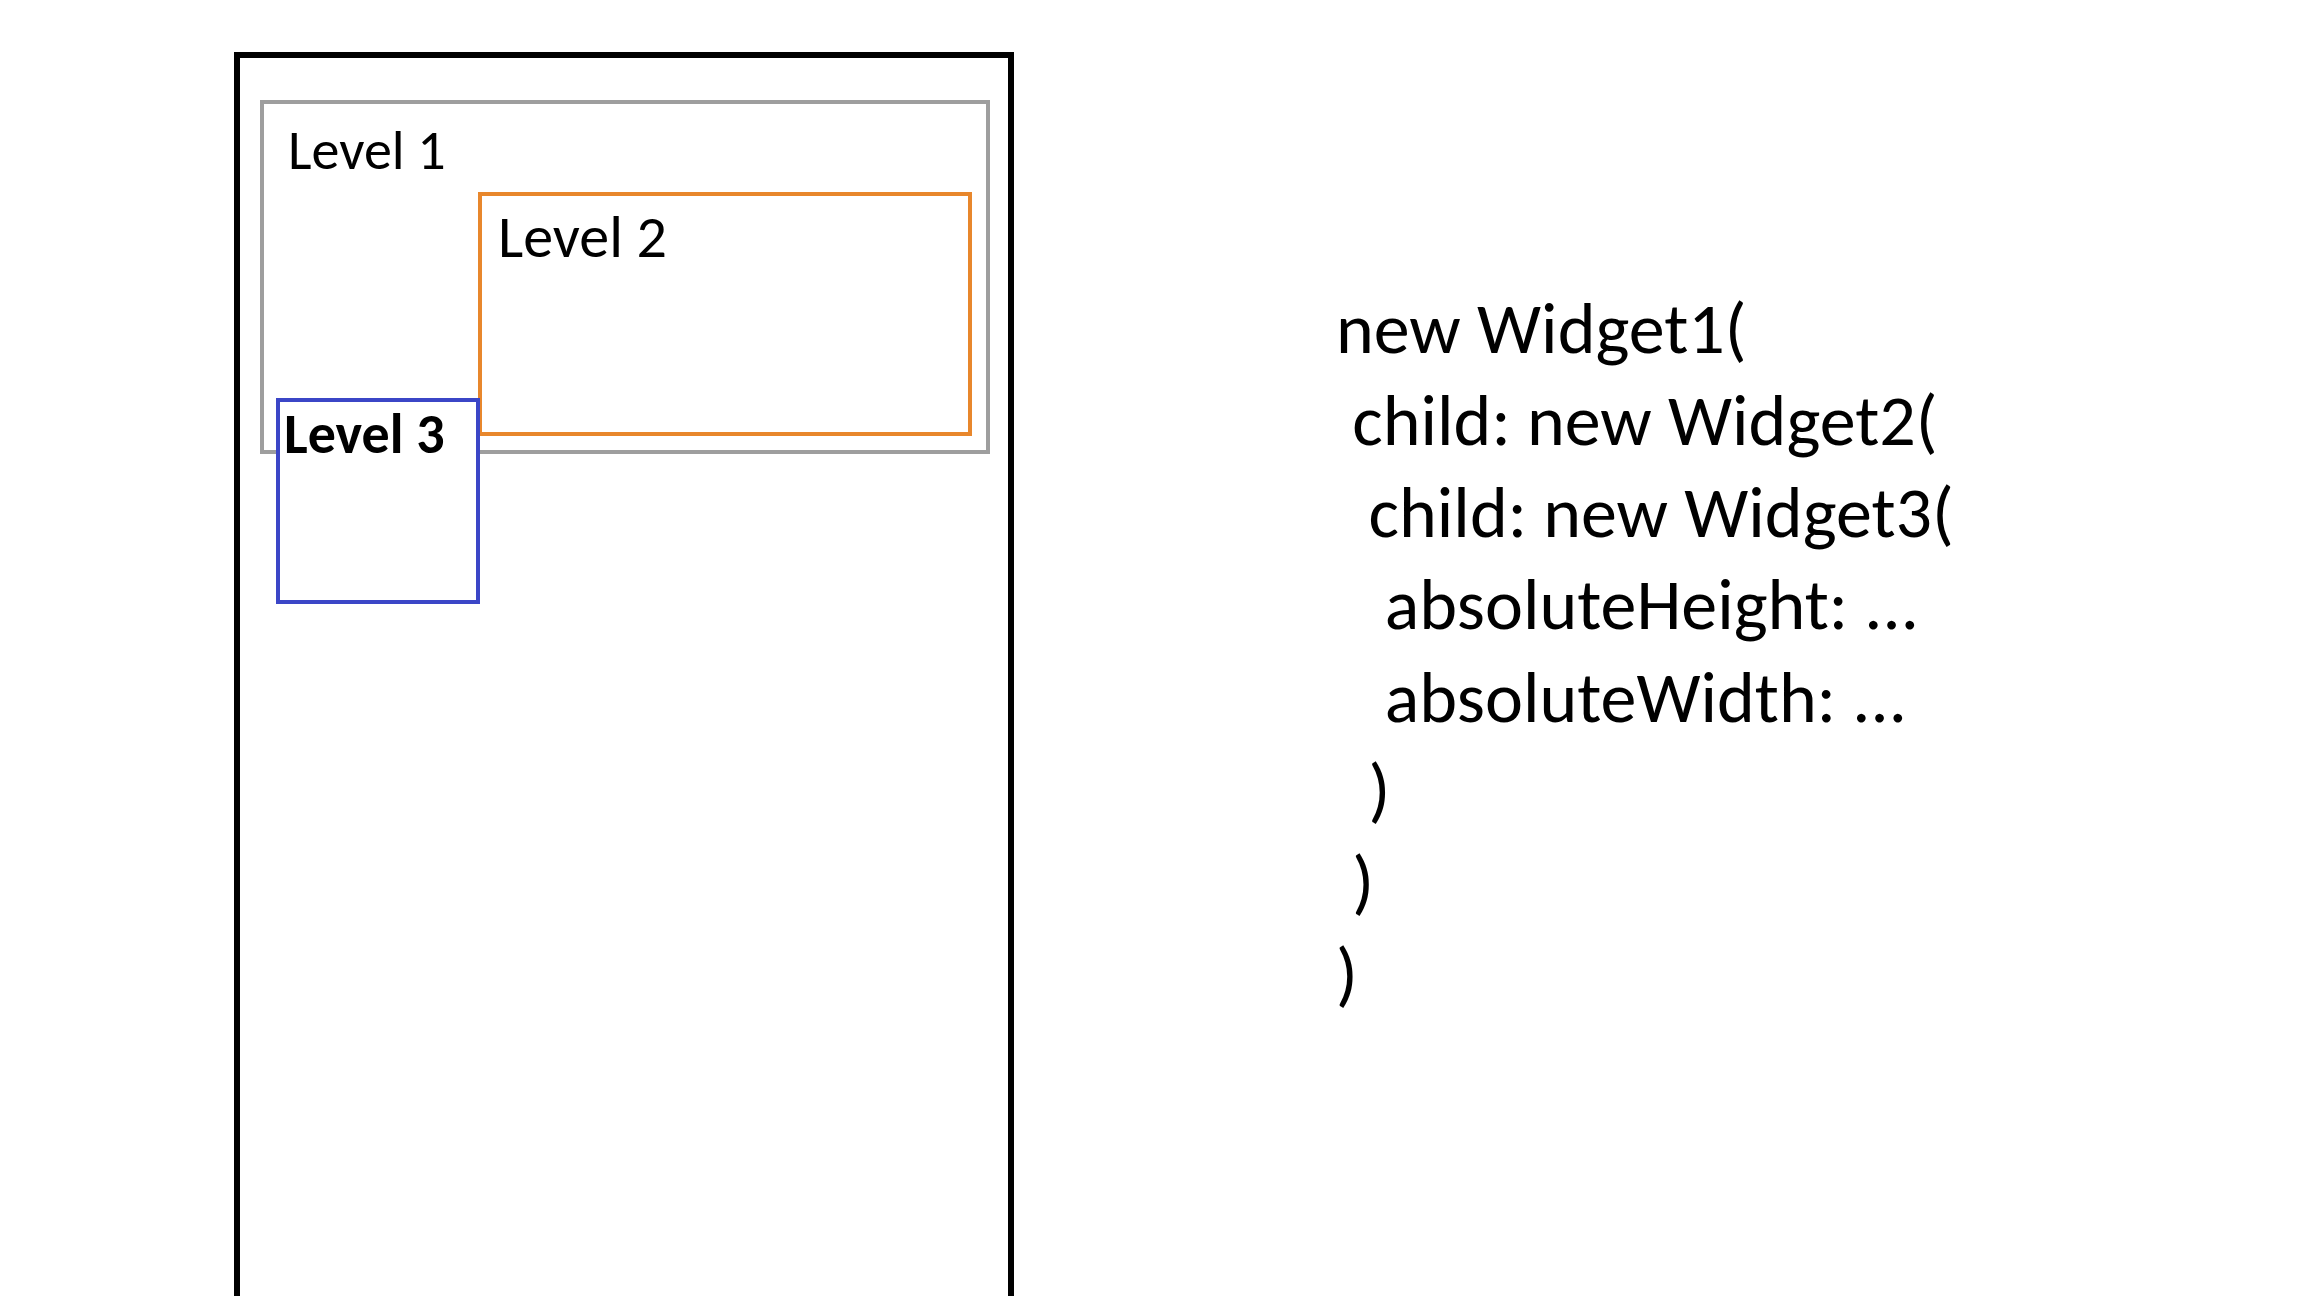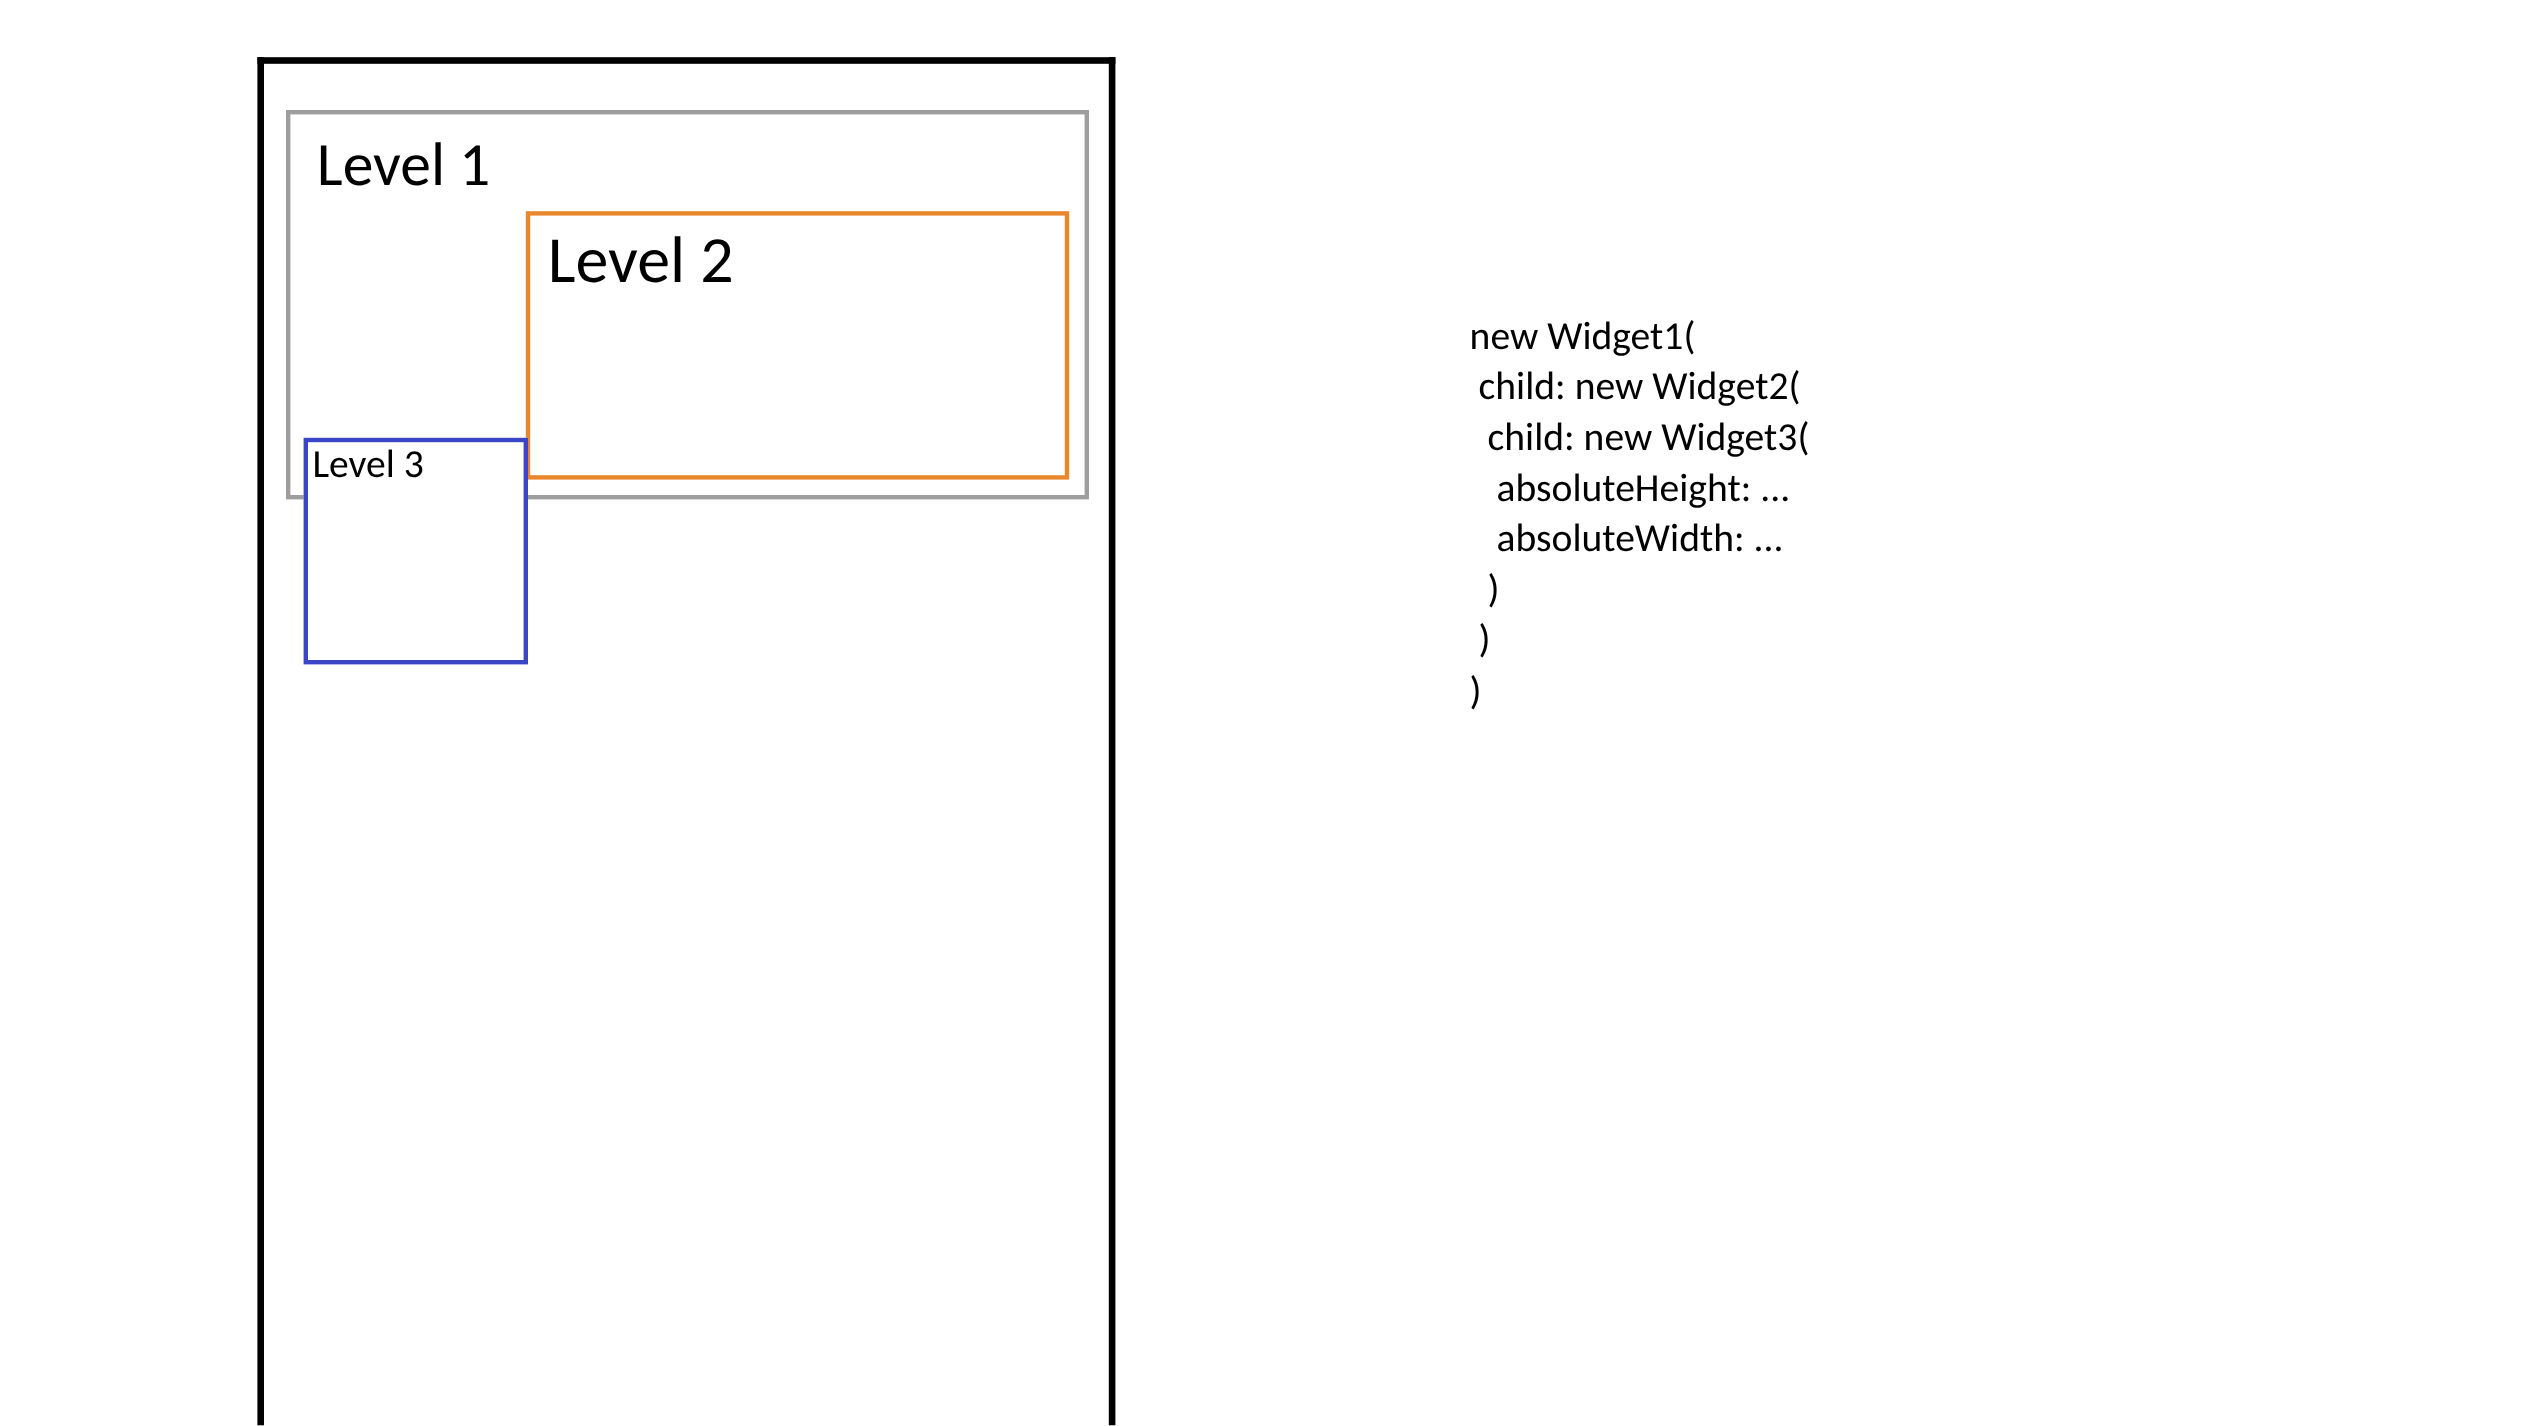--- a/index.html
+++ b/index.html
@@ -57,29 +57,29 @@
     top: 398px;
     width: 204px;
     height: 206px;
     border: 4px solid #3b46c7;
     background: #fff;
   }
   .level3-label {
     position: absolute;
     left: 284px;
     top: 400px;
-    font-size: 36px;
-    font-weight: 400;
+    font-size: 56px;
+    font-weight: 700;
   }
 
   .code-block {
     position: absolute;
     left: 1336px;
     top: 282px;
-    font-size: 36px;
+    font-size: 72px;
     line-height: 1.28;
     white-space: pre;
     font-weight: 400;
   }
 </style>
 </head>
 <body>
 
 <div class="stage">
 

